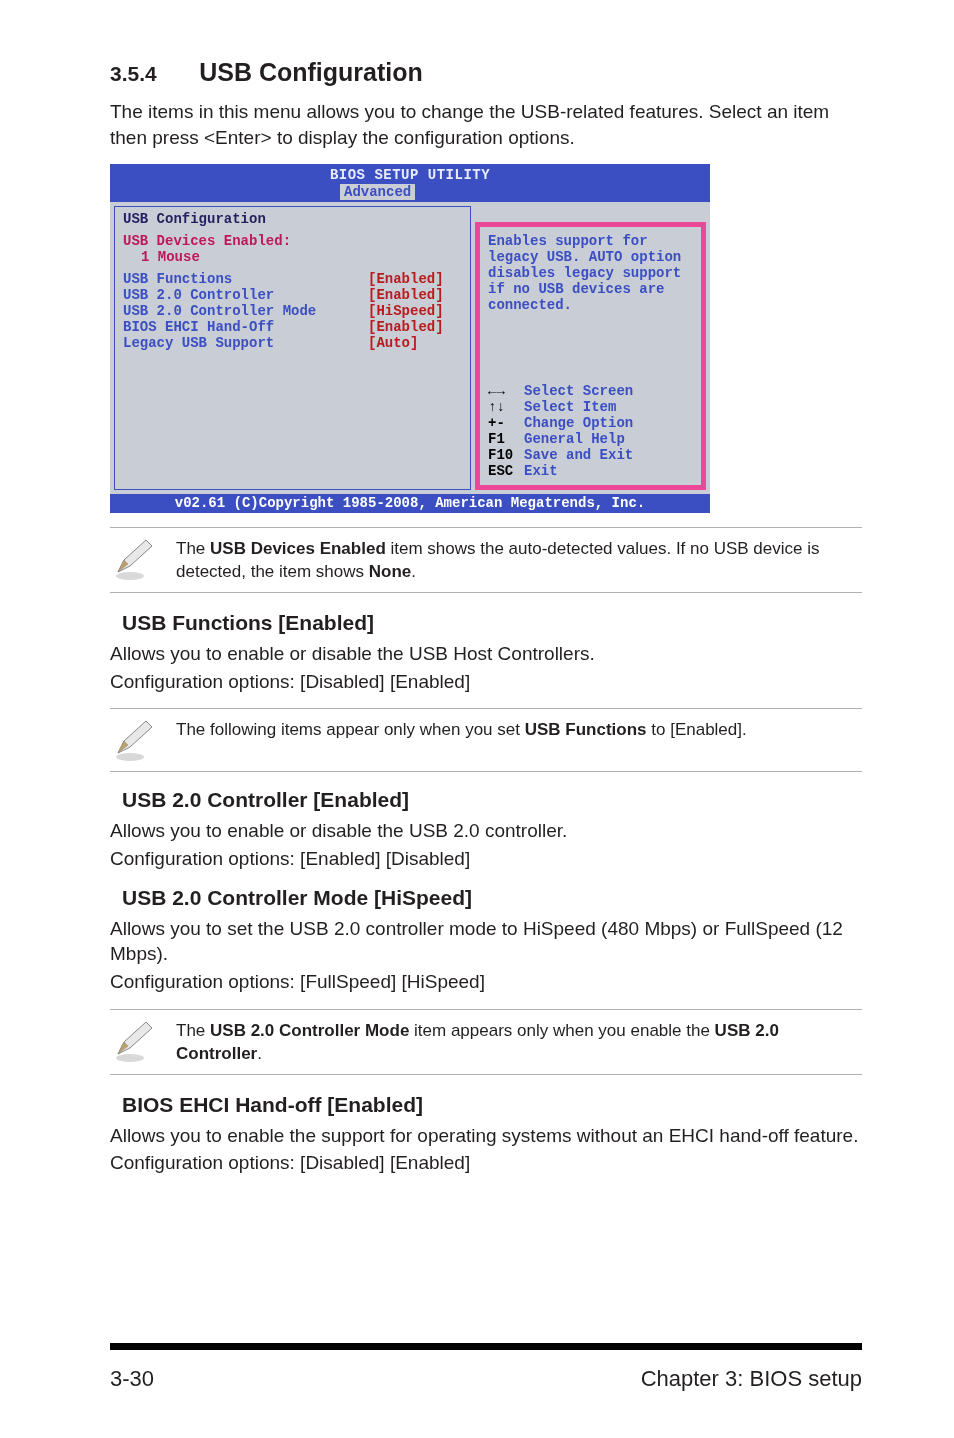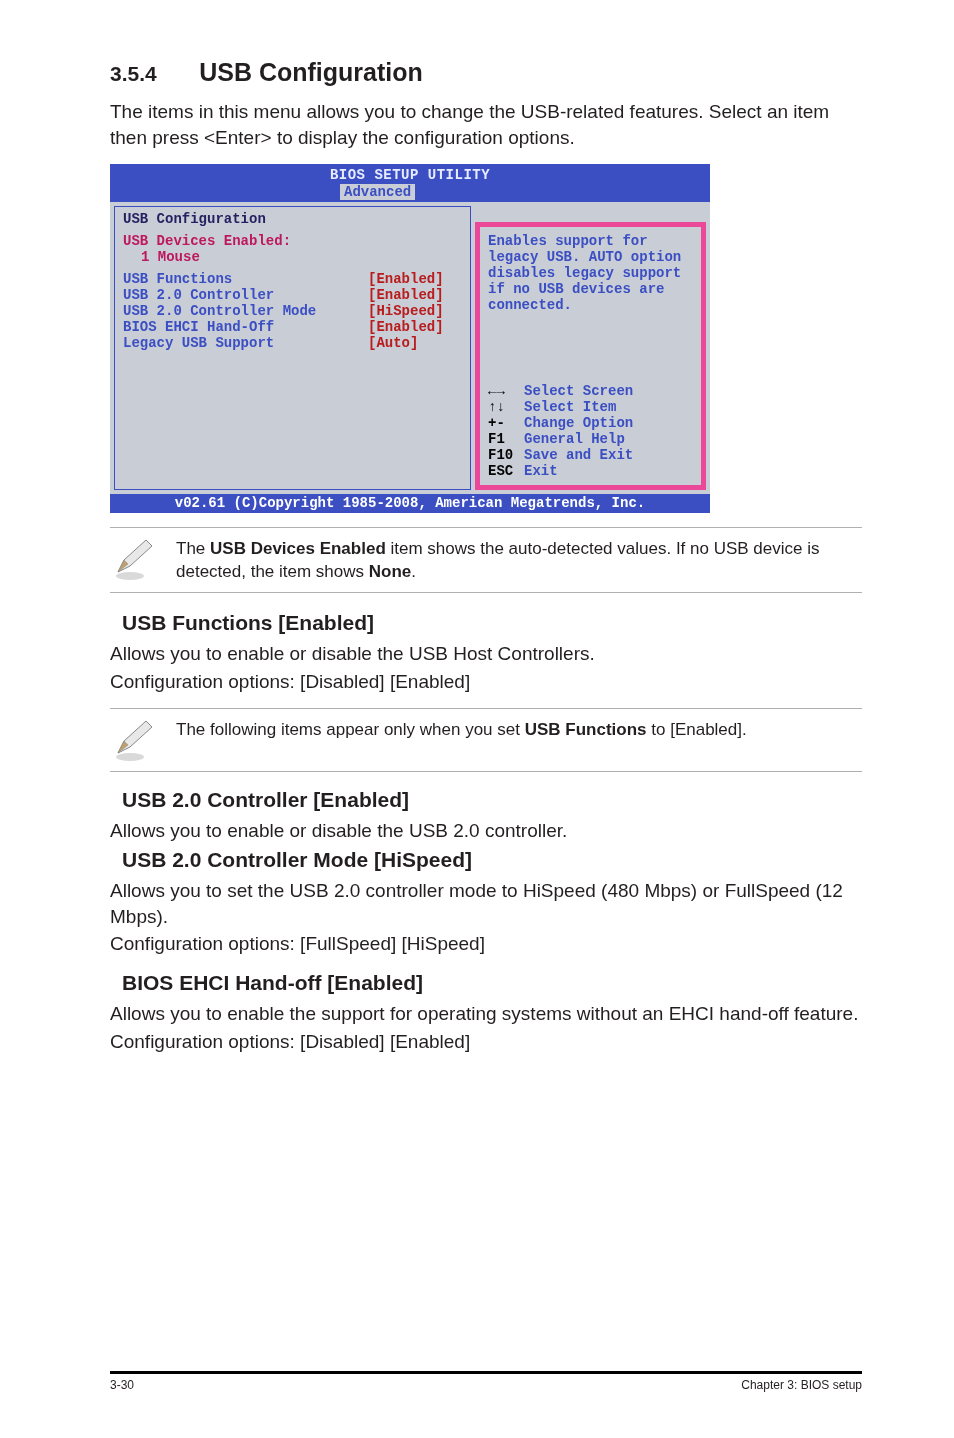--- a/index.html
+++ b/index.html
@@ -136,23 +136,23 @@
     font-weight: bold;
     margin: 4px 0 6px 12px;
   }
   .tight-note { margin-bottom: 16px; }
 
   .page-footer {
     position: absolute;
     bottom: 46px;
     left: 110px;
     right: 92px;
-    border-top: 3px solid #000000;
-    padding-top: 4px;
-    font-size: 12px;
+    border-top: 7px solid #000000;
+    padding-top: 16px;
+    font-size: 22px;
     display: flex;
     justify-content: space-between;
   }
 
   
   .pencil-svg { display: block; }
 </style>
 </head>
 <body>
 
@@ -259,25 +259,38 @@
         <polygon points="8,34 14,22 18,26" fill="#bfa06a" stroke="#888" stroke-width="0.5"></polygon>
       </svg>
     </div>
     <div class="note-text">
       <span>The following items appear only when you set </span><b>USB Functions</b><span> to [Enabled].</span>
     </div>
   </div>
 
   <h3 class="sub">USB 2.0 Controller [Enabled]</h3>
   <div class="para" style="margin-bottom:2px">Allows you to enable or disable the USB 2.0 controller.</div>
+  <div class="para">Configuration options: [Enabled] [Disabled]</div>
 
   <h3 class="sub">USB 2.0 Controller Mode [HiSpeed]</h3>
   <div class="para" style="margin-bottom:2px">Allows you to set the USB 2.0 controller mode to HiSpeed (480 Mbps) or FullSpeed (12 Mbps).</div>
   <div class="para">Configuration options: [FullSpeed] [HiSpeed]</div>
 
+  <div class="note-block">
+    <div class="note-icon">
+      <svg class="pencil-svg" width="48" height="44" viewBox="0 0 48 44">
+        <ellipse cx="20" cy="38" rx="14" ry="4" fill="#d9d9d9"></ellipse>
+        <polygon points="8,34 14,22 36,2 42,8 20,28" fill="#e8e8e8" stroke="#888" stroke-width="1"></polygon>
+        <polygon points="8,34 14,22 18,26" fill="#bfa06a" stroke="#888" stroke-width="0.5"></polygon>
+      </svg>
+    </div>
+    <div class="note-text">
+      <span>The </span><b>USB 2.0 Controller Mode</b><span> item appears only when you enable the </span><b>USB 2.0 Controller</b><span>.</span>
+    </div>
+  </div>
 
   <h3 class="sub">BIOS EHCI Hand-off [Enabled]</h3>
   <div class="para" style="margin-bottom:2px">Allows you to enable the support for operating systems without an EHCI hand-off feature.</div>
   <div class="para">Configuration options: [Disabled] [Enabled]</div>
 
   <div class="page-footer">
     <span>3-30</span>
     <span>Chapter 3: BIOS setup</span>
   </div>
 

